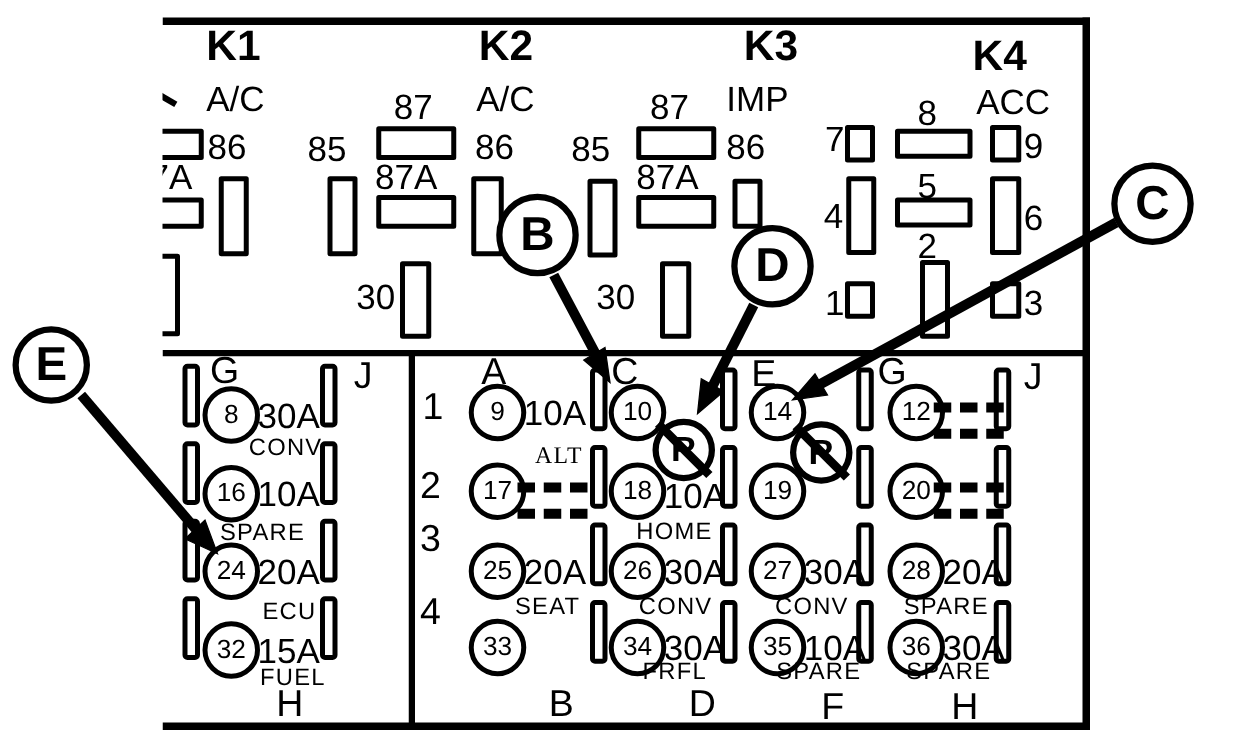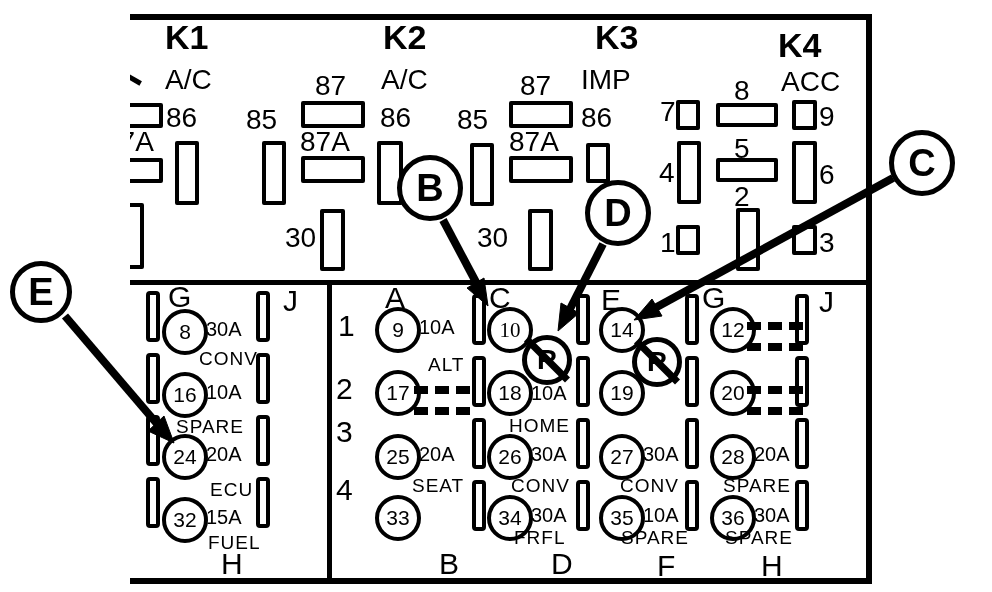--- a/index.html
+++ b/index.html
@@ -2,21 +2,21 @@
 <html><head>
 <meta charset="utf-8">
 <style>
   html,body{margin:0;padding:0;background:#fff;}
   .stage{position:relative;width:992px;height:592px;background:#fff;overflow:hidden;
          font-family:"Liberation Sans",sans-serif;color:#000;}
   .txt{position:absolute;white-space:nowrap;line-height:1;color:#000;}
   .f34b{font-size:34px;font-weight:700;}
   .f28{font-size:28px;font-weight:400;}
   .f30{font-size:30px;font-weight:400;}
-  .f24{font-size:20px;font-weight:400;}
+  .f24{font-size:28px;font-weight:400;}
   .f19{font-size:19px;font-weight:400;letter-spacing:1px;}
   .bar{position:absolute;background:#000;}
   .prect{position:absolute;box-sizing:border-box;border:4px solid #000;background:#fff;border-radius:2px;}
   .term{position:absolute;box-sizing:border-box;border:4px solid #000;background:#fff;border-radius:4px;width:14px;height:51px;}
   .fuse{position:absolute;box-sizing:border-box;width:46px;height:46px;border:4px solid #000;border-radius:50%;
         background:#fff;display:flex;align-items:center;justify-content:center;font-size:21px;}
   .callout{position:absolute;box-sizing:border-box;border:5px solid #000;border-radius:50%;background:#fff;
         display:flex;align-items:center;justify-content:center;font-size:38px;font-weight:700;z-index:20;}
   .norelay{position:absolute;box-sizing:border-box;width:50px;height:50px;border:5px solid #000;border-radius:50%;
         background:#fff;display:flex;align-items:center;justify-content:center;font-size:28px;font-weight:700;z-index:6;}
@@ -159,37 +159,37 @@
     <div class="term" style="left:555px;top:480px;"></div>
     <div class="term" style="left:665px;top:294px;"></div>
     <div class="term" style="left:665px;top:356px;"></div>
     <div class="term" style="left:665px;top:418px;"></div>
     <div class="term" style="left:665px;top:480px;"></div>
 
     <div class="fuse" style="left:245px;top:307px;">
         <span>9</span>
       </div>
     <div class="txt f24" style="left:289px;top:317px;">10A</div>
-    <div class="fuse" style="left:357px;top:307px;font-family:Liberation Serif, serif;">
+    <div class="fuse" style="left:357px;top:307px;">
         <span>10</span>
       </div>
     <div class="fuse" style="left:469px;top:307px;">
         <span>14</span>
       </div>
     <div class="fuse" style="left:580px;top:307px;">
         <span>12</span>
       </div>
     <div class="dash" style="left:617px;top:322px;"></div>
     <div class="dash" style="left:638px;top:322px;"></div>
     <div class="dash" style="left:659px;top:322px;"></div>
     <div class="dash" style="left:617px;top:343px;"></div>
     <div class="dash" style="left:638px;top:343px;"></div>
     <div class="dash" style="left:659px;top:343px;"></div>
 
-    <div class="txt f19" style="left:298px;top:355px;">ALT</div>
+    <div class="txt f19" style="left:298px;top:355px;font-family:Liberation Serif, serif;">ALT</div>
     <div class="fuse" style="left:245px;top:370px;">
         <span>17</span>
       </div>
     <div class="dash" style="left:284px;top:386px;"></div>
     <div class="dash" style="left:305px;top:386px;"></div>
     <div class="dash" style="left:326px;top:386px;"></div>
     <div class="dash" style="left:284px;top:407px;"></div>
     <div class="dash" style="left:305px;top:407px;"></div>
     <div class="dash" style="left:326px;top:407px;"></div>
     <div class="fuse" style="left:357px;top:370px;">

